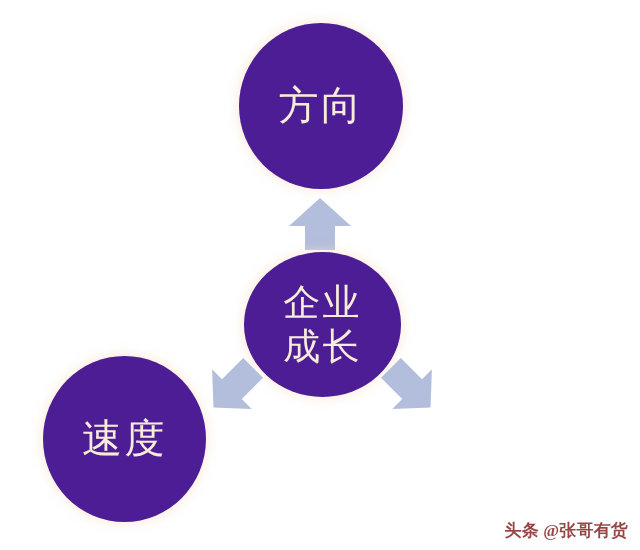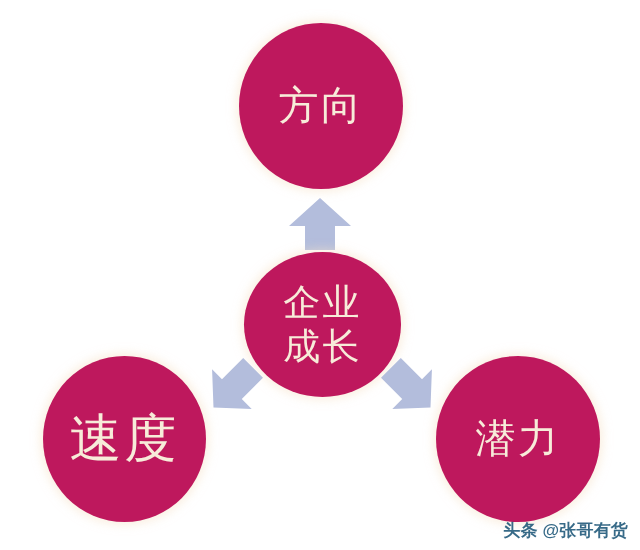--- a/index.html
+++ b/index.html
@@ -17,21 +17,21 @@
   #diagram-canvas {
     position: relative;
     width: 640px;
     height: 550px;
     background: #ffffff;
   }
 
   .node-circle {
     position: absolute;
     border-radius: 50%;
-    background: #be185d;
+    background: #4c1d95;
     box-shadow: 0 0 10px 3px rgba(245, 225, 200, 0.55);
     display: flex;
     align-items: center;
     justify-content: center;
     text-align: center;
     box-sizing: border-box;
   }
 
   .node-label {
     color: #f7ecd9;
@@ -61,21 +61,21 @@
   }
   #node-center .node-label { font-size: 37px; }
 
   
   #node-left {
     left: 43px;
     top: 356px;
     width: 163px;
     height: 166px;
   }
-  #node-left .node-label { font-size: 52px; }
+  #node-left .node-label { font-size: 40px; }
 
   
   #node-right {
     left: 436px;
     top: 356px;
     width: 164px;
     height: 166px;
   }
   #node-right .node-label { font-size: 40px; }
 
@@ -103,22 +103,22 @@
     left: 375px;
     top: 352px;
     width: 70px;
     height: 70px;
   }
 
   #watermark {
     position: absolute;
     right: 12px;
     bottom: 8px;
-    color: #0c4a6e;
-    font-family: Liberation Sans, sans-serif;
+    color: #7f1d1d;
+    font-family: Liberation Serif, serif;
     font-size: 17px;
     font-weight: 700;
     letter-spacing: 0.01em;
     opacity: 0.82;
     user-select: none;
     white-space: nowrap;
   }
 </style>
 </head>
 <body>
@@ -153,19 +153,16 @@
       <g transform="rotate(135 35 35)">
         <polygon points="35,6 63,32 49,32 49,62 21,62 21,32 7,32" fill="#b3bddc"></polygon>
       </g>
     </svg>
   </div>
 
   <div class="node-circle" id="node-left">
     <span class="node-label">速度</span>
   </div>
 
-  <div class="node-circle" id="node-right">
-    <span class="node-label">潜力</span>
-  </div>
 
   <div id="watermark">头条 @张哥有货</div>
 
 </div>
 
 </body></html>

